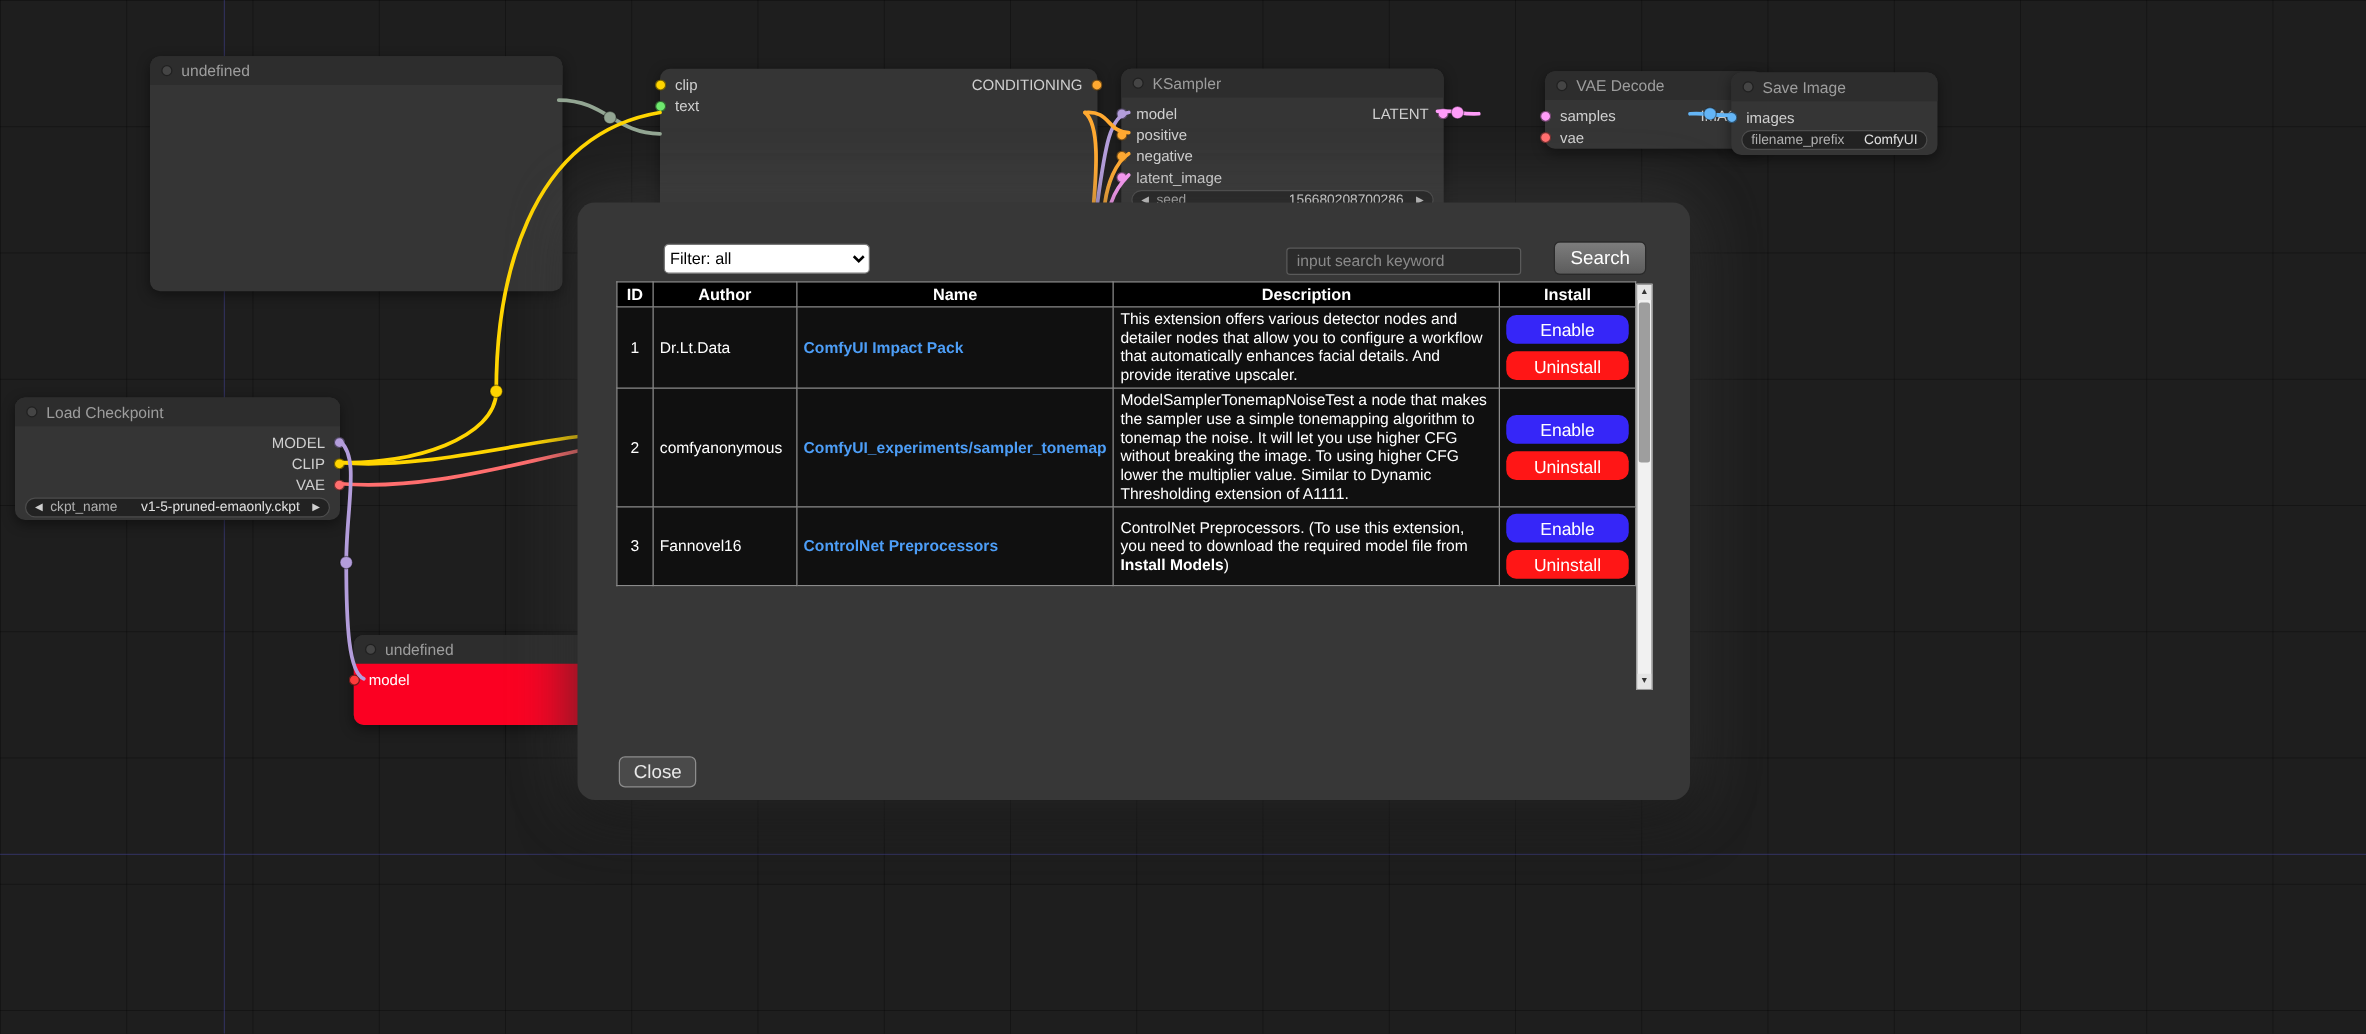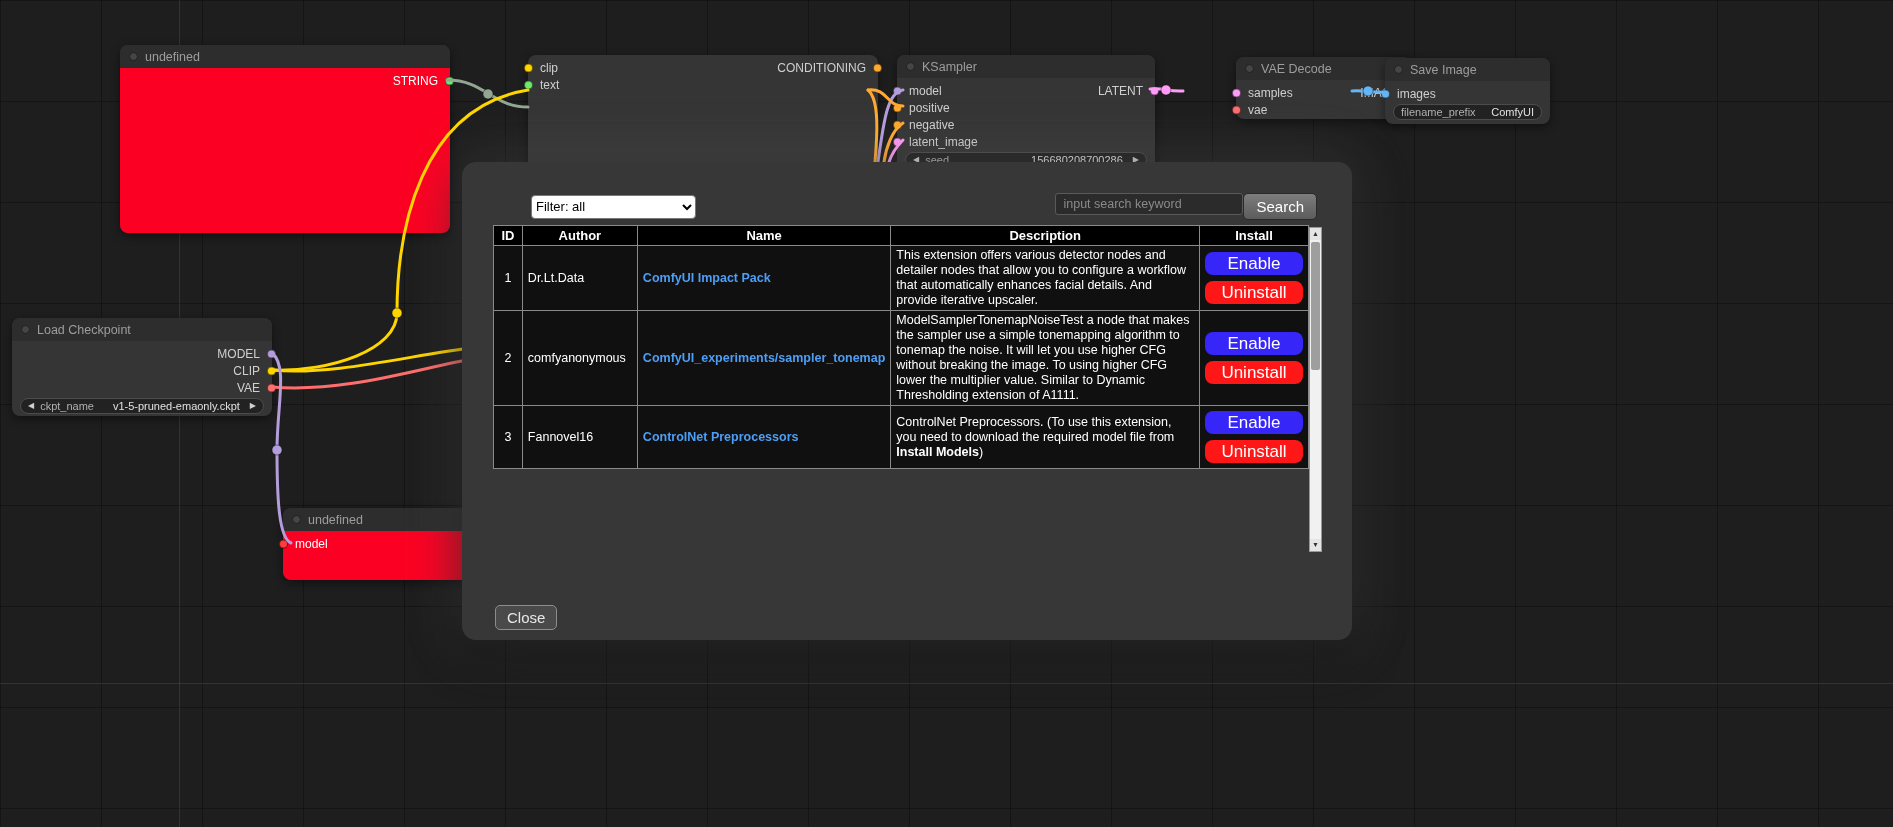--- a/index.html
+++ b/index.html
@@ -44,35 +44,35 @@
   .wvalue.pad { margin-right:4px; }
 
   
   .wires { position:absolute; left:0; top:0; z-index:2; pointer-events:none; }
 
   
   .dialog { position:absolute; left:462px; top:162px; width:890px; height:478px; background:#373737; border-radius:14px; z-index:10;
             box-shadow:0 0 55px 6px rgba(180,180,180,0.18), 0 14px 45px rgba(0,0,0,0.65); }
   .dlg-bar { position:absolute; left:35px; right:35px; top:31px; height:27px; display:flex; justify-content:space-between; align-items:center;margin-left:34px; }
   .filter-select { width:165px; height:24px; font-size:13px; font-family:"Liberation Sans",sans-serif; background:#fff; color:#000; border-radius:4px; border:1px solid #777; }
-  .search-group { display:flex; align-items:flex-start; gap:0; }
+  .search-group { display:flex; align-items:flex-end; gap:26px; }
   .search-input { width:188px; height:22px; background:#2b2b2b; border:1px solid #5a5a5a; border-radius:3px; color:#ddd; font-size:12.5px; padding:0 7px; }
   .search-input::placeholder { color:#8a8a8a; }
   .search-btn { height:27px; padding:0 12px; font-size:15px; color:#fff; background:linear-gradient(#7d7d7d,#5c5c5c); border:1px solid #2a2a2a; border-radius:5px; cursor:pointer; font-family:"Liberation Sans",sans-serif; }
 
   .tbl-wrap { position:absolute; left:31px; top:63px; }
   table.ext { border-collapse:collapse; width:816px; background:#101010; color:#fff; }
   table.ext th { background:#000; color:#fff; font-size:13px; font-weight:bold; border:1px solid #8a8a8a; padding:2px 4px; height:18px; }
   table.ext td { border:1px solid #8a8a8a; padding:2px 5px; font-size:12.5px; background:#101010; vertical-align:middle; }
   td.col-id { text-align:center; }
   td.col-name a { color:#4d9ef7; font-weight:bold; text-decoration:none; font-size:12.5px; }
   td.col-desc { line-height:15px; vertical-align:top; padding-top:3px; }
   td.col-install { text-align:center; }
   td.col-install .btns { display:flex; flex-direction:column; gap:6px; align-items:center; padding:3px 0; }
-  .btn-enable, .btn-uninstall { width:98px; height:23px; border:none; border-radius:8px; color:#fff; font-size:17px; cursor:pointer; font-family:"Liberation Sans",sans-serif; }
+  .btn-enable, .btn-uninstall { width:98px; height:23px; border:none; border-radius:8px; color:#fff; font-size:14px; cursor:pointer; font-family:"Liberation Sans",sans-serif; }
   .btn-enable { background:#3626f8; }
   .btn-uninstall { background:#ff1616; }
 
   .scrollbar { position:absolute; left:847px; top:65px; width:13px; height:325px; background:#f1f1f1; border:1px solid #999; }
   .sb-arrow { position:absolute; left:0; width:11px; height:12px; font-size:7px; color:#333; text-align:center; line-height:12px; background:#e5e5e5; }
   .sb-arrow.up { top:0; }
   .sb-arrow.down { bottom:0; }
   .sb-thumb { position:absolute; left:1px; top:14px; width:9px; height:128px; background:#9e9e9e; border-radius:2px; }
 
   .close-btn { position:absolute; left:33px; top:443px; height:25px; padding:0 11px; font-size:15px; color:#e8e8e8; background:#4a4a4a; border:1px solid #8d8d8d; border-radius:5px; cursor:pointer; font-family:"Liberation Sans",sans-serif; }
@@ -80,26 +80,20 @@
 </head>
 <body>
 
 <div class="axis-v"></div>
 <div class="axis-h"></div>
 
 <div class="node" style="left:120px;top:45px;width:330px;height:188px">
   <div class="node-title">
     <span class="title-dot"></span>
     <span>undefined</span>
-  </div>
-  <div class="node-body error-body" style="height:165px">
-    <div class="srow">
-      <span class="lab right">STRING</span>
-      <span class="dot out c-string"></span>
-    </div>
   </div>
 </div>
 
 <div class="node" style="left:528px;top:55px;width:350px;height:255px">
   <div class="node-body">
     <div class="srow">
       <span class="dot in c-clip"></span>
       <span class="lab">clip</span>
       <span class="lab right">CONDITIONING</span>
       <span class="dot out c-cond"></span>

